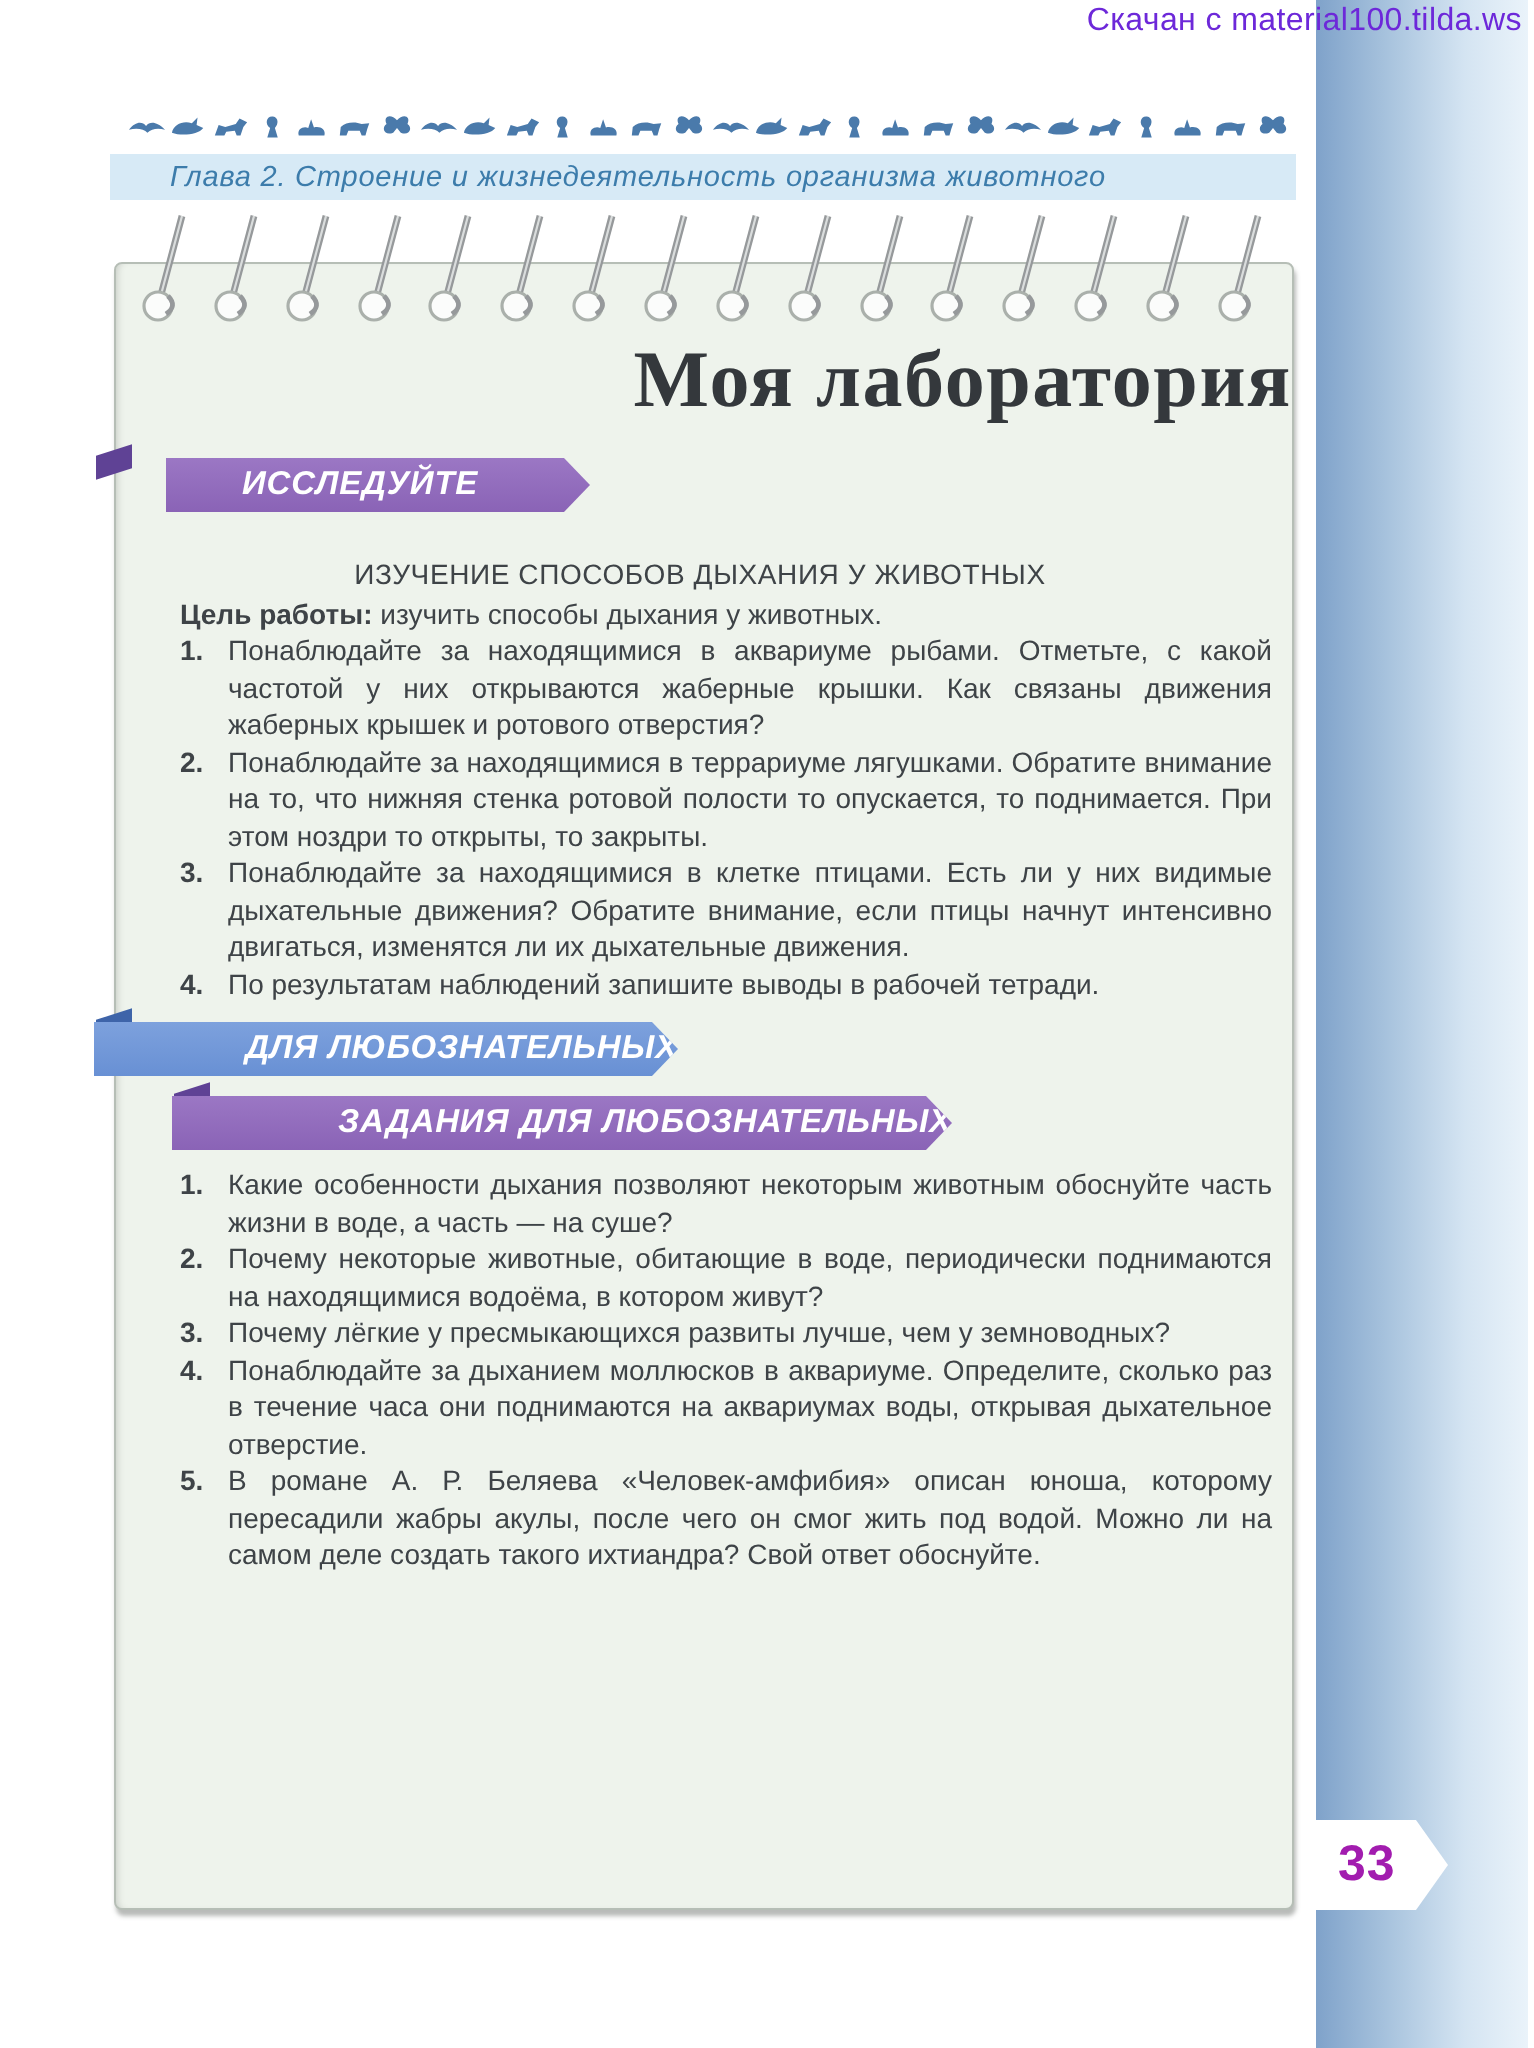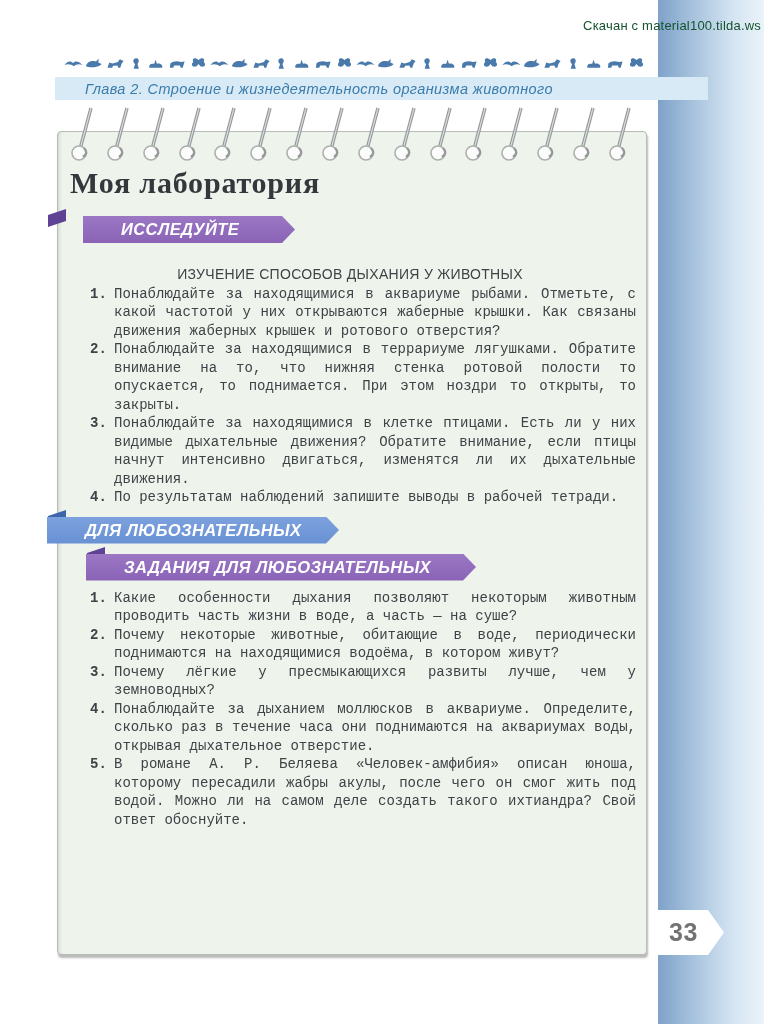--- a/index.html
+++ b/index.html
@@ -10,58 +10,58 @@
   }
 
   
   .right-strip{
     position:absolute;top:0;left:658px;width:106px;height:1024px;
     background:linear-gradient(to right,#7fa2ca 0%,#a9c4de 35%,#d4e4f2 70%,#eaf3fa 100%);
   }
 
   
   .watermark{
-    position:absolute;top:18px;right:6px;z-index:5;
-    font-size:13px;color:#14532d;letter-spacing:.2px;white-space:nowrap;
+    position:absolute;top:2px;right:6px;z-index:5;
+    font-size:16px;color:#6d28d9;letter-spacing:.2px;white-space:nowrap;
   }
 
   
   .animal-strip{
     position:absolute;left:64px;top:54px;width:582px;height:18px;
     display:flex;justify-content:space-between;align-items:center;
     color:#4a7aab;
   }
   .animal-strip svg{display:block;}
 
   
   .chapter-bar{
-    position:absolute;left:55px;top:77px;width:653px;height:23px;
+    position:absolute;left:55px;top:77px;width:593px;height:23px;
     background:#d7eaf6;display:flex;align-items:center;
   }
   .chapter-bar span{
     font-style:italic;font-size:14.5px;color:#3c7cab;padding-left:30px;letter-spacing:.4px;
   }
 
   
   .notebook{
     position:absolute;left:57px;top:131px;width:588px;height:822px;
     background:#eef3ec;border:1px solid #b6beb6;border-radius:4px;
     box-shadow:1px 3px 2px rgba(115,120,115,.5), inset 3px 0 4px -3px rgba(0,0,0,.22);
   }
 
   
   .rings{
     position:absolute;left:12px;top:-28px;width:562px;height:60px;
     display:flex;justify-content:space-between;z-index:3;pointer-events:none;
   }
 
   .page-title{
-    margin:34px 0 0;text-align:left;
+    margin:34px 0 0;text-align:right;
     font-family:"Liberation Serif","DejaVu Serif",serif;
-    font-weight:bold;font-size:30px;letter-spacing:.8px;color:#34383c;padding-left:12px;
+    font-weight:bold;font-size:40px;letter-spacing:.8px;color:#34383c;
   }
 
   
   .banner-wrap{position:relative;margin-left:-11px;height:27px;}
   .banner{
     position:relative;z-index:1;height:27px;line-height:27px;
     color:#fff;font-weight:bold;font-style:italic;font-size:16.5px;letter-spacing:.4px;
     padding-left:38px;box-sizing:border-box;
     clip-path:polygon(0 0,calc(100% - 13px) 0,100% 50%,calc(100% - 13px) 100%,0 100%);
   }
@@ -78,38 +78,38 @@
   .content{
     padding:0 10px 0 6px;
     font-size:14px;line-height:18.5px;color:#3e4347;text-align:justify;margin-top:22px;
   }
   .content p{margin:0;}
   .indent{text-indent:26px;}
   .lab-heading{text-align:center;margin:10px 0 1px !important;letter-spacing:.3px;}
   .bold{font-weight:bold;}
   .hod{margin-left:26px !important;font-weight:bold;}
 
-  ol.numlist{list-style:none;counter-reset:n;margin:0;padding:0;font-family:Liberation Mono, monospace;}
+  ol.numlist{list-style:none;counter-reset:n;margin:0;padding:0;}
   ol.numlist li{position:relative;padding-left:50px;counter-increment:n;}
   ol.numlist li::before{
     content:counter(n) ".";position:absolute;left:26px;font-weight:bold;
   }
 
   .mt8{margin-top:8px;}
-  .mt10{margin-top:10px;}
+  .mt10{margin-top:10px;text-align:right;}
   .mt16{margin-top:16px;padding-left:36px;}
 
   
   .pagenum-chip{
     position:absolute;left:656px;top:910px;width:68px;height:45px;z-index:4;
     background:#ffffff;display:flex;align-items:center;
     clip-path:polygon(0 0,calc(100% - 16px) 0,100% 50%,calc(100% - 16px) 100%,0 100%);
   }
   .pagenum-chip span{
-    font-weight:bold;font-size:25px;color:#737373;padding-left:13px;letter-spacing:.5px;
+    font-weight:bold;font-size:25px;color:#a21caf;padding-left:13px;letter-spacing:.5px;
   }
 </style>
 </head>
 <body>
 
 <svg width="0" height="0" style="position:absolute" aria-hidden="true">
   <defs>
     <path id="icon-bird" d="M0.5 9 C4 4.5 7.5 4.5 9.5 7 C11.5 4.5 15 4.5 19.5 9 C15.5 7.8 12.5 8.5 10.2 10.5 C8.5 8.6 4.5 7.8 0.5 9 Z"></path>
     <path id="icon-whale" d="M1 10.5 C2 6 7 4 11.5 5.5 L14.5 2.5 L14 6.5 L17.5 8 C15 11.5 6 12.5 1 10.5 Z"></path>
     <path id="icon-wolf" d="M1.5 12 L3.5 6.5 L7 7.5 L12.5 6 L14.5 3 L18.5 5 L16.5 7.5 L15 12 L13 12 L12 9.5 L7.5 10 L6.5 12 Z"></path>
@@ -320,20 +320,21 @@
 
   <h1 class="page-title">Моя лаборатория</h1>
 
   <div class="banner-wrap w-investigate mt16">
     <div class="fold purple"></div>
     <div class="banner purple">ИССЛЕДУЙТЕ</div>
   </div>
 
   <div class="content">
     <p class="lab-heading">ИЗУЧЕНИЕ СПОСОБОВ ДЫХАНИЯ У ЖИВОТНЫХ</p>
+    <p class="indent"><span class="bold">Цель работы:</span><span> изучить способы дыхания у животных.</span></p>
     <ol class="numlist">
       <li>Понаблюдайте за находящимися в аквариуме рыбами. Отметьте, с какой частотой у них открываются жаберные крышки. Как связаны движения жаберных крышек и ротового отверстия?</li>
       <li>Понаблюдайте за находящимися в террариуме лягушками. Обратите внимание на то, что нижняя стенка ротовой полости то опускается, то поднимается. При этом ноздри то открыты, то закрыты.</li>
       <li>Понаблюдайте за находящимися в клетке птицами. Есть ли у них видимые дыхательные движения? Обратите внимание, если птицы начнут интенсивно двигаться, изменятся ли их дыхательные движения.</li>
       <li>По результатам наблюдений запишите выводы в рабочей тетради.</li>
     </ol>
   </div>
 
   <div class="banner-wrap w-curious mt10">
     <div class="fold blue"></div>
@@ -341,21 +342,21 @@
   </div>
 
 
   <div class="banner-wrap w-tasks mt10">
     <div class="fold purple"></div>
     <div class="banner purple">ЗАДАНИЯ ДЛЯ ЛЮБОЗНАТЕЛЬНЫХ</div>
   </div>
 
   <div class="content mt8">
     <ol class="numlist">
-      <li>Какие особенности дыхания позволяют некоторым животным проводить часть жизни в воде, а часть — на суше?</li>
+      <li>Какие особенности дыхания позволяют некоторым животным обоснуйте часть жизни в воде, а часть — на суше?</li>
       <li>Почему некоторые животные, обитающие в воде, периодически поднимаются на находящимися водоёма, в котором живут?</li>
       <li>Почему лёгкие у пресмыкающихся развиты лучше, чем у земноводных?</li>
       <li>Понаблюдайте за дыханием моллюсков в аквариуме. Определите, сколько раз в течение часа они поднимаются на аквариумах воды, открывая дыхательное отверстие.</li>
       <li>В романе А. Р. Беляева «Человек-амфибия» описан юноша, которому пересадили жабры акулы, после чего он смог жить под водой. Можно ли на самом деле создать такого ихтиандра? Свой ответ обоснуйте.</li>
     </ol>
   </div>
 
 </div>
 
 <div class="pagenum-chip">

